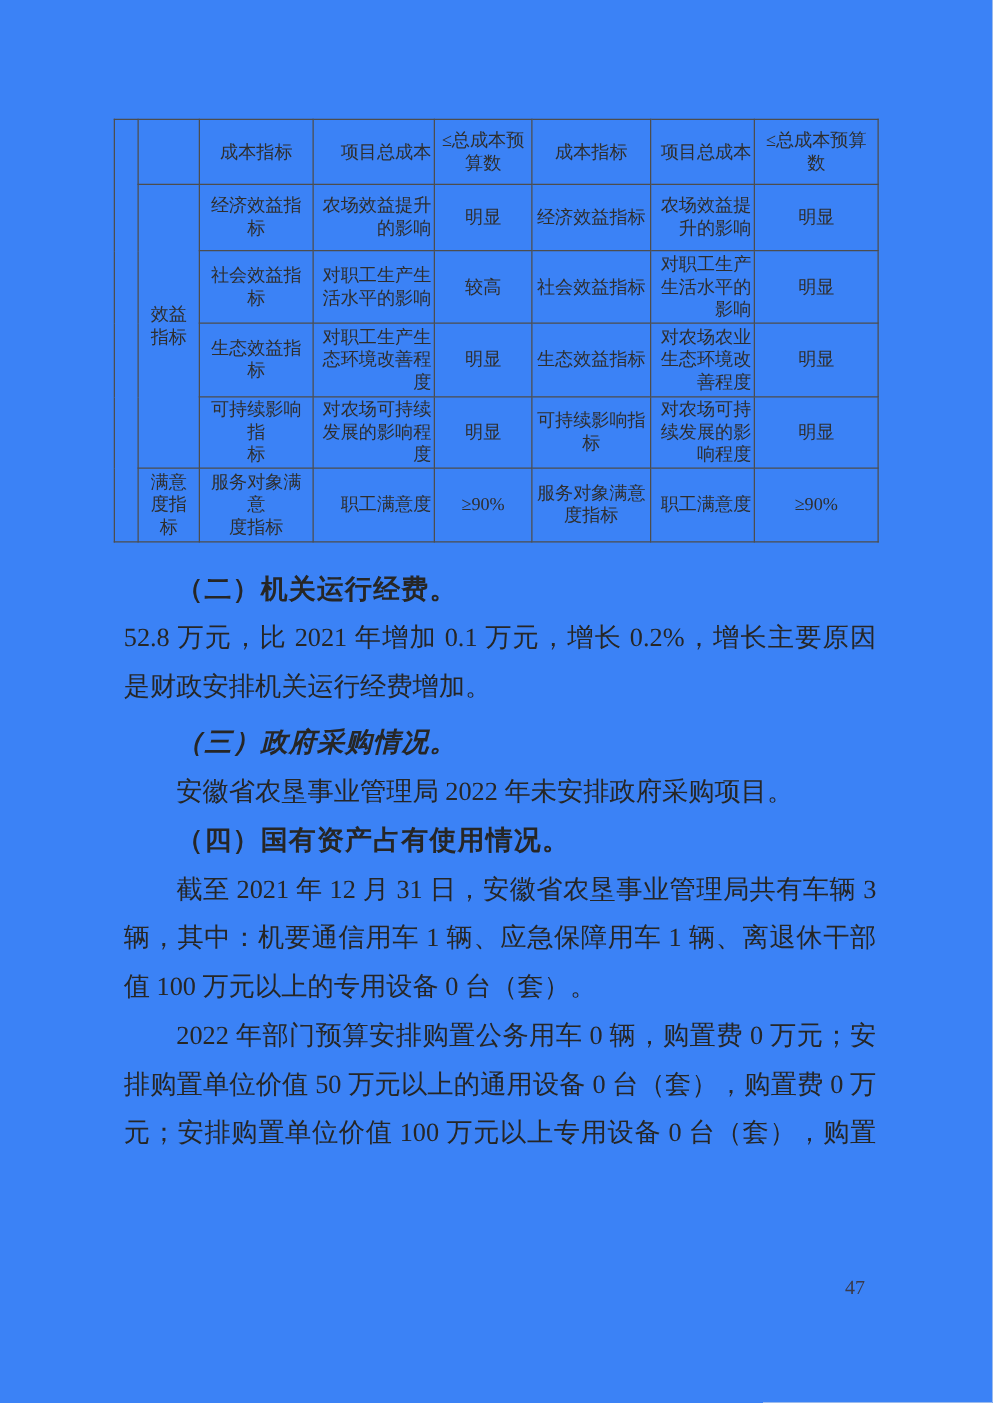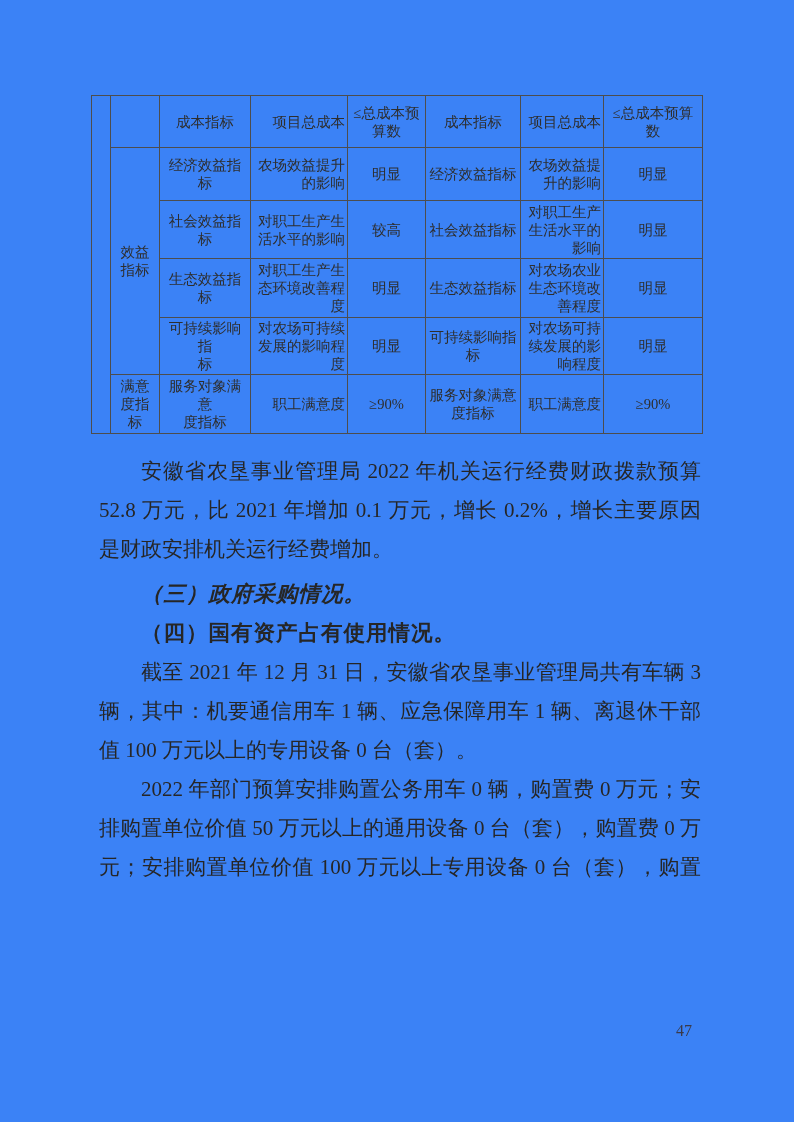--- a/index.html
+++ b/index.html
@@ -127,25 +127,26 @@
       <td>≥90%</td>
       <td>服务对象满意
 度指标</td>
       <td class="tl">职工满意度</td>
       <td>≥90%</td>
     </tr>
   </tbody>
     </table>
 
   <div class="textblock">
-    <div class="jline fline">安徽省农垦事业管理局 2022 年机关运行经费财政拨款预算</div>
+    <div class="h">（二）机关运行经费。</div>
     <div class="jline">52.8 万元，比 2021 年增加 0.1 万元，增长 0.2%，增长主要原因</div>
     <div class="lline">是财政安排机关运行经费增加。</div>
 
     <div class="h mt6">（三）政府采购情况。</div>
+    <div class="lline fline">安徽省农垦事业管理局 2022 年未安排政府采购项目。</div>
 
     <div class="h">（四）国有资产占有使用情况。</div>
     <div class="jline fline">截至 2021 年 12 月 31 日，安徽省农垦事业管理局共有车辆 3</div>
     <div class="jline">辆，其中：机要通信用车 1 辆、应急保障用车 1 辆、离退休干部</div>
     <div class="lline">值 100 万元以上的专用设备 0 台（套）。</div>
 
     <div class="jline fline">2022 年部门预算安排购置公务用车 0 辆，购置费 0 万元；安</div>
     <div class="jline">排购置单位价值 50 万元以上的通用设备 0 台（套），购置费 0 万</div>
     <div class="jline">元；安排购置单位价值 100 万元以上专用设备 0 台（套），购置</div>
   </div>

